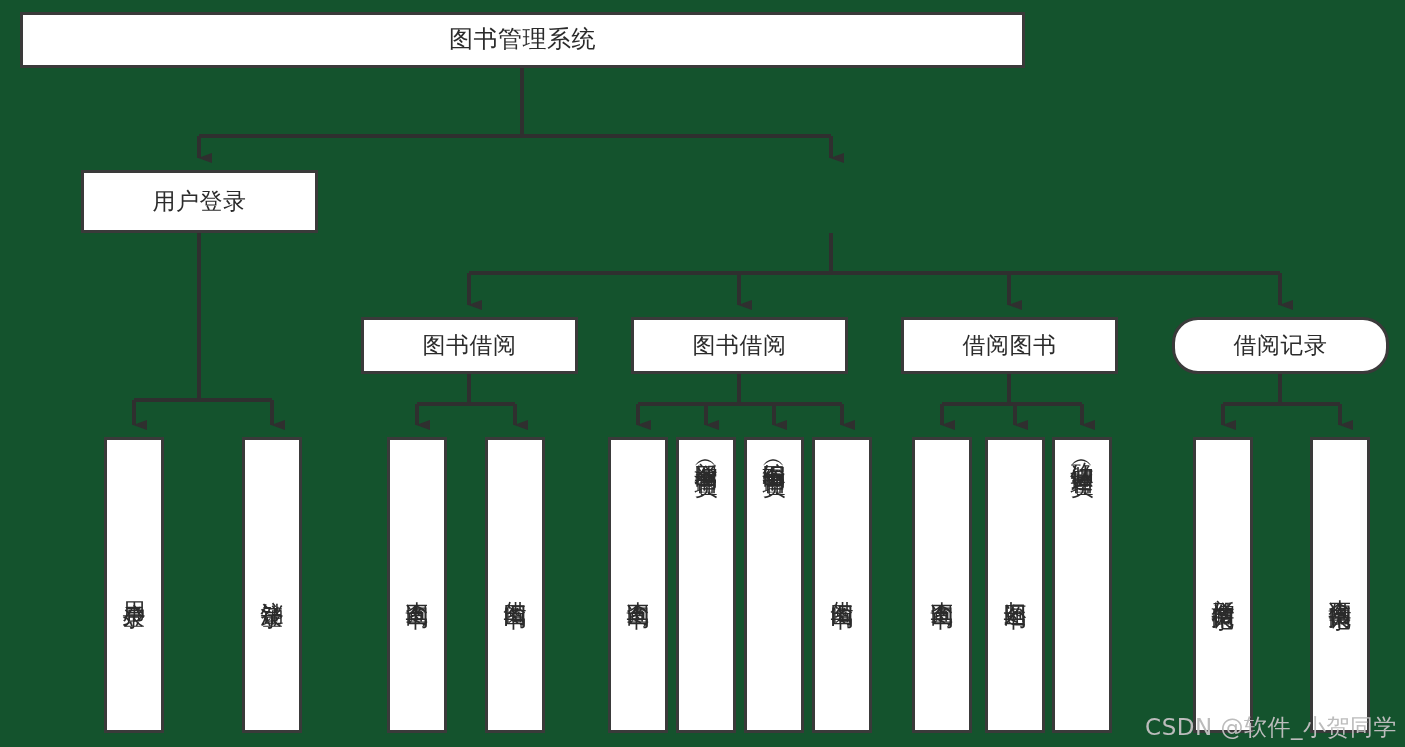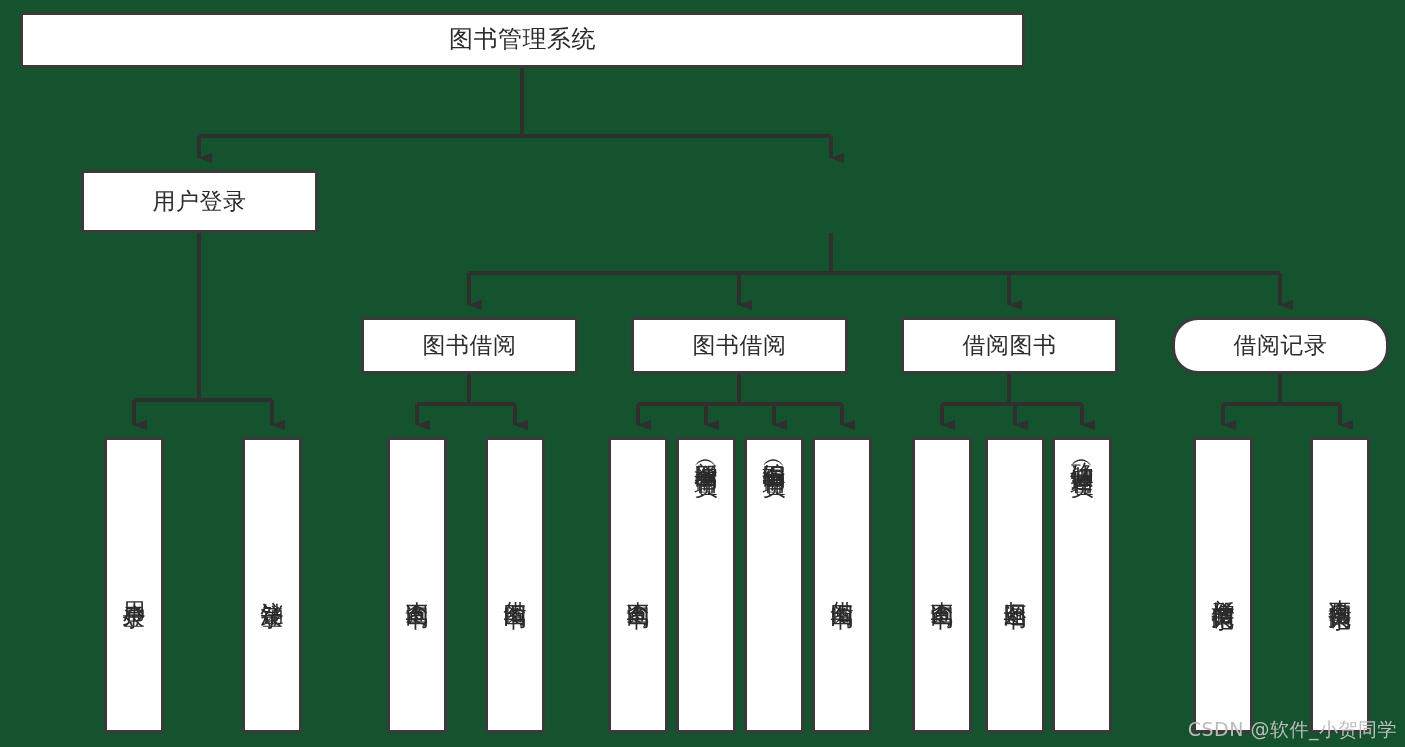--- a/index.html
+++ b/index.html
@@ -56,21 +56,21 @@
     font-size: 23px;
     letter-spacing: 2px;
     line-height: 1;
     margin: 0 auto;
   }
   .node.root .label { font-size: 24px; }
   .watermark {
     position: absolute;
     right: 8px;
     bottom: 4px;
-    font-size: 19px;
+    font-size: 23px;
     color: #bcbcbc;
     letter-spacing: 0.5px;
     white-space: nowrap;
     user-select: none;
   }
 </style>
 </head>
 <body>
 
 <div id="diagram-root">

